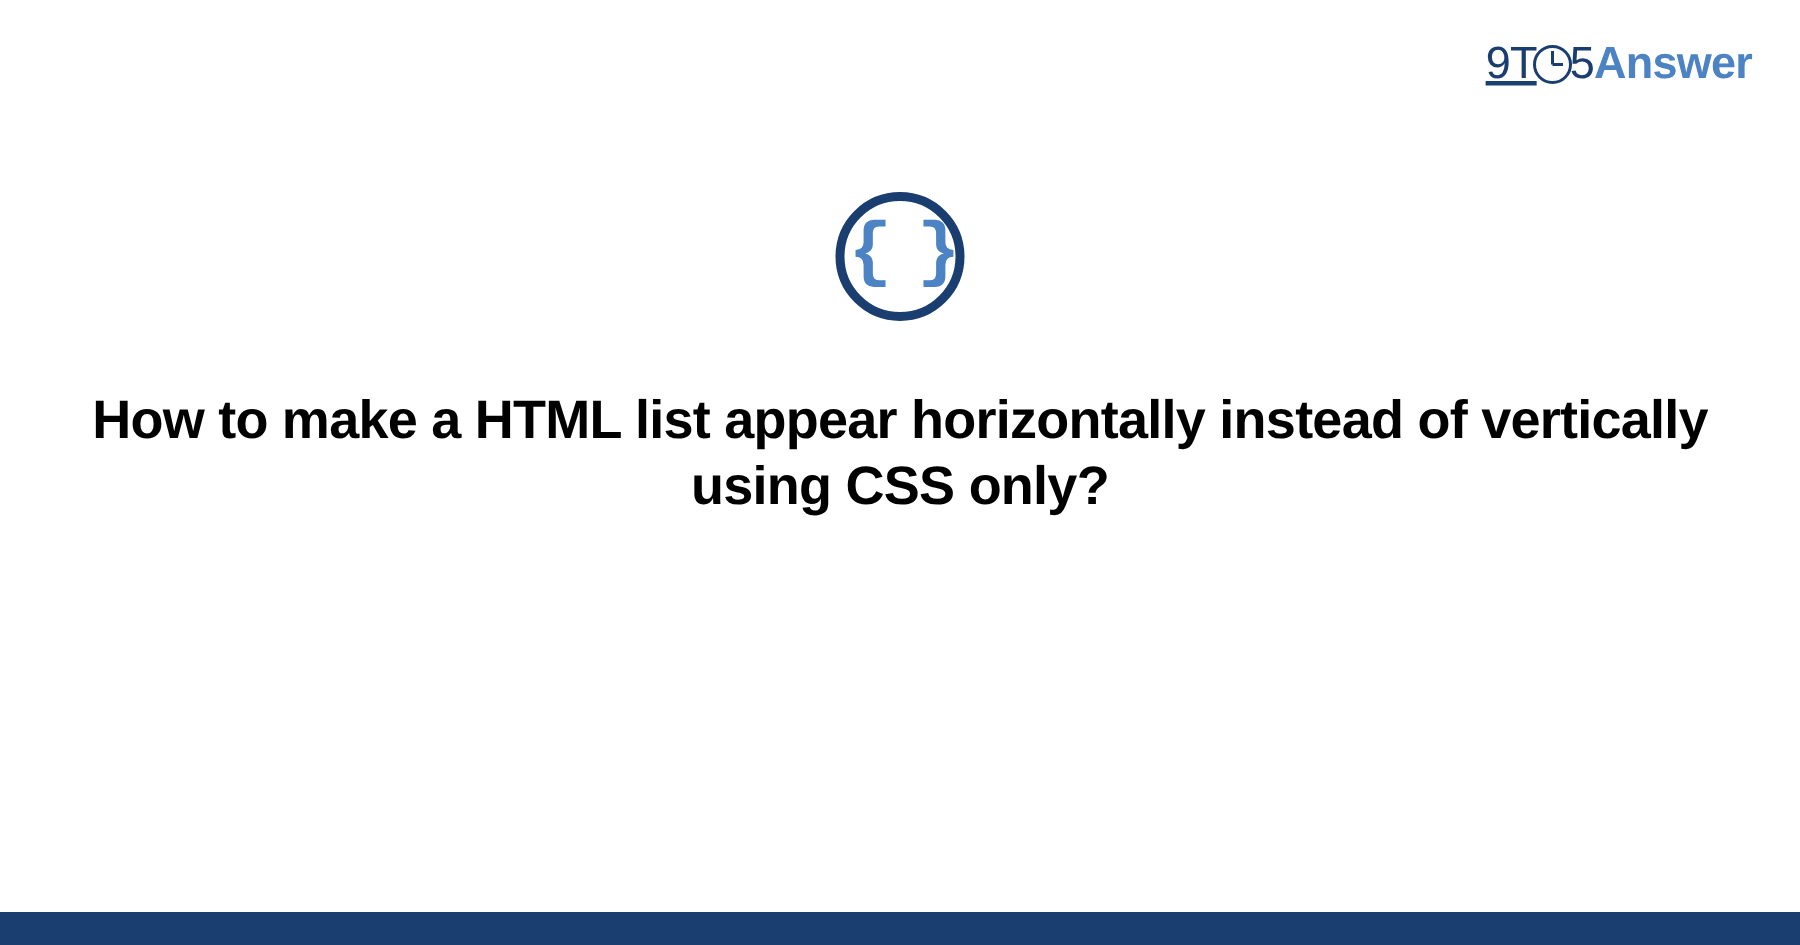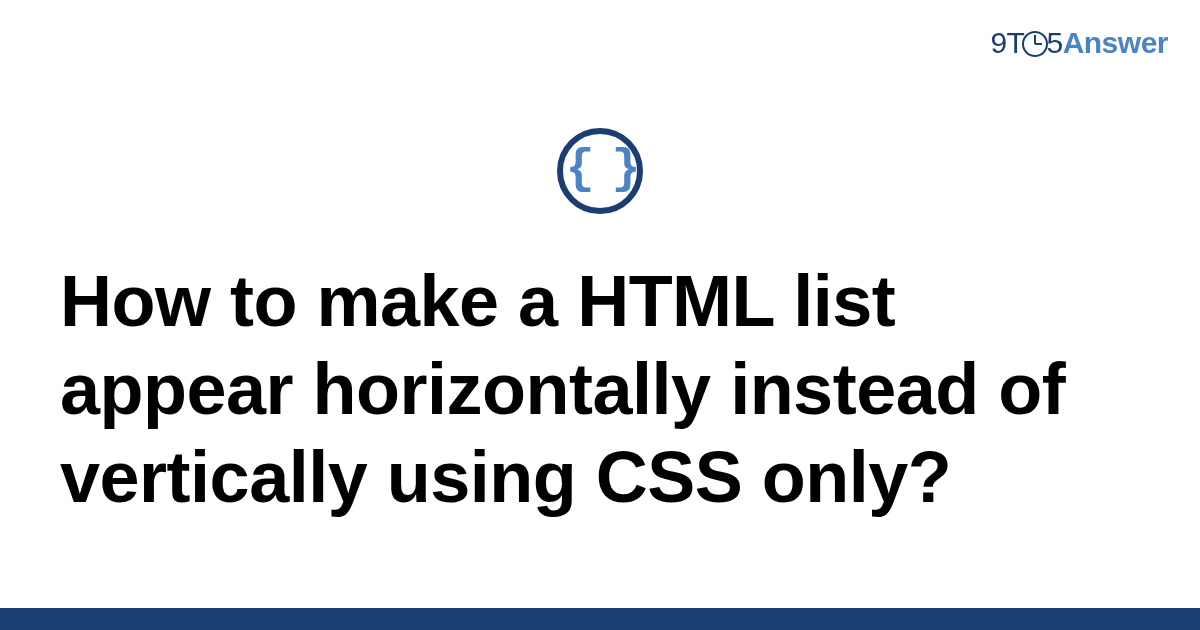--- a/index.html
+++ b/index.html
@@ -19,20 +19,21 @@
       position: absolute;
       top: 26px;
       right: 32px;
       font-size: 30px;
       font-weight: 400;
       letter-spacing: -0.5px;
     }
     .logo .part-9t {
       color: #1a3e6f;
       font-weight: 500;
+      text-decoration: underline;
     }
     .logo .clock {
       display: inline-block;
       width: 26px;
       height: 26px;
       border: 2.5px solid #1a3e6f;
       border-radius: 50%;
       position: relative;
       vertical-align: -4px;
       margin: 0 -2px;
@@ -88,22 +89,22 @@
       letter-spacing: -6px;
       line-height: 1;
       position: relative;
       top: -2px;
     }
     .title {
       position: absolute;
       top: 258px;
       left: 0;
       right: 0;
-      text-align: left;
-      font-size: 72px;
+      text-align: center;
+      font-size: 36px;
       font-weight: 700;
       color: #000000;
       line-height: 1.22;
       padding: 0 60px;
       letter-spacing: -0.5px;
     }
     .bottom-bar {
       position: absolute;
       bottom: 0;
       left: 0;

